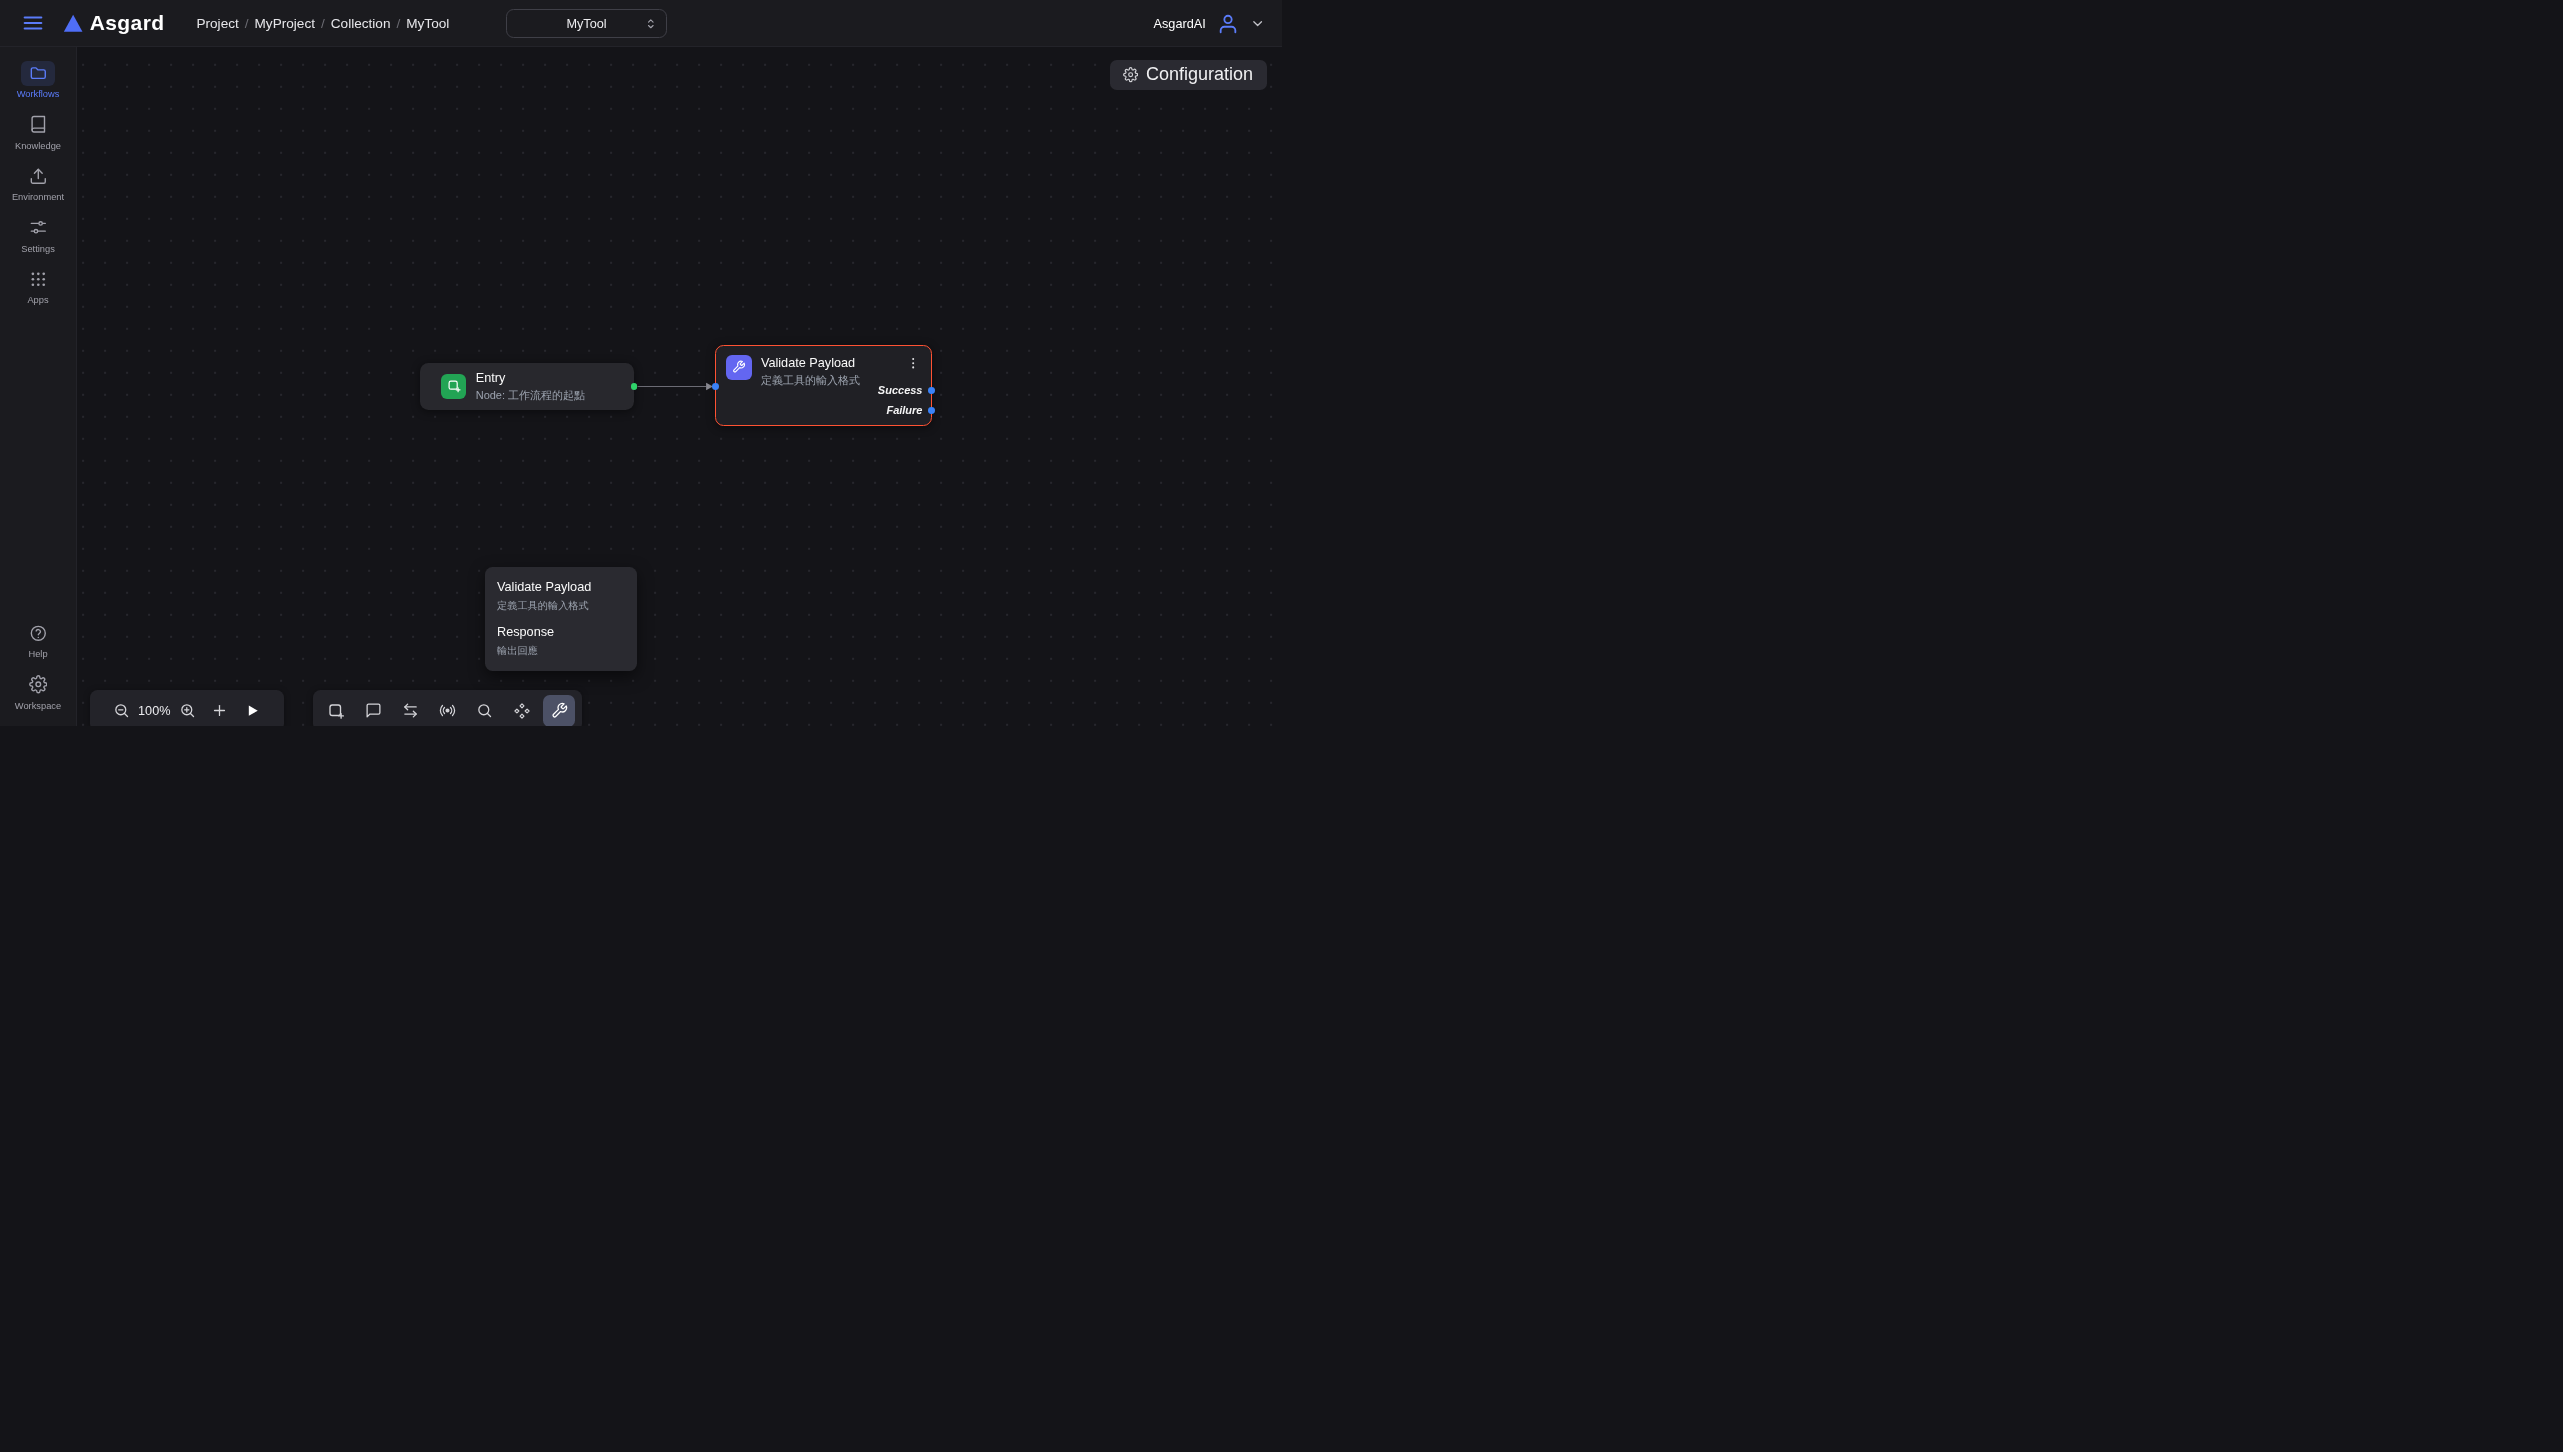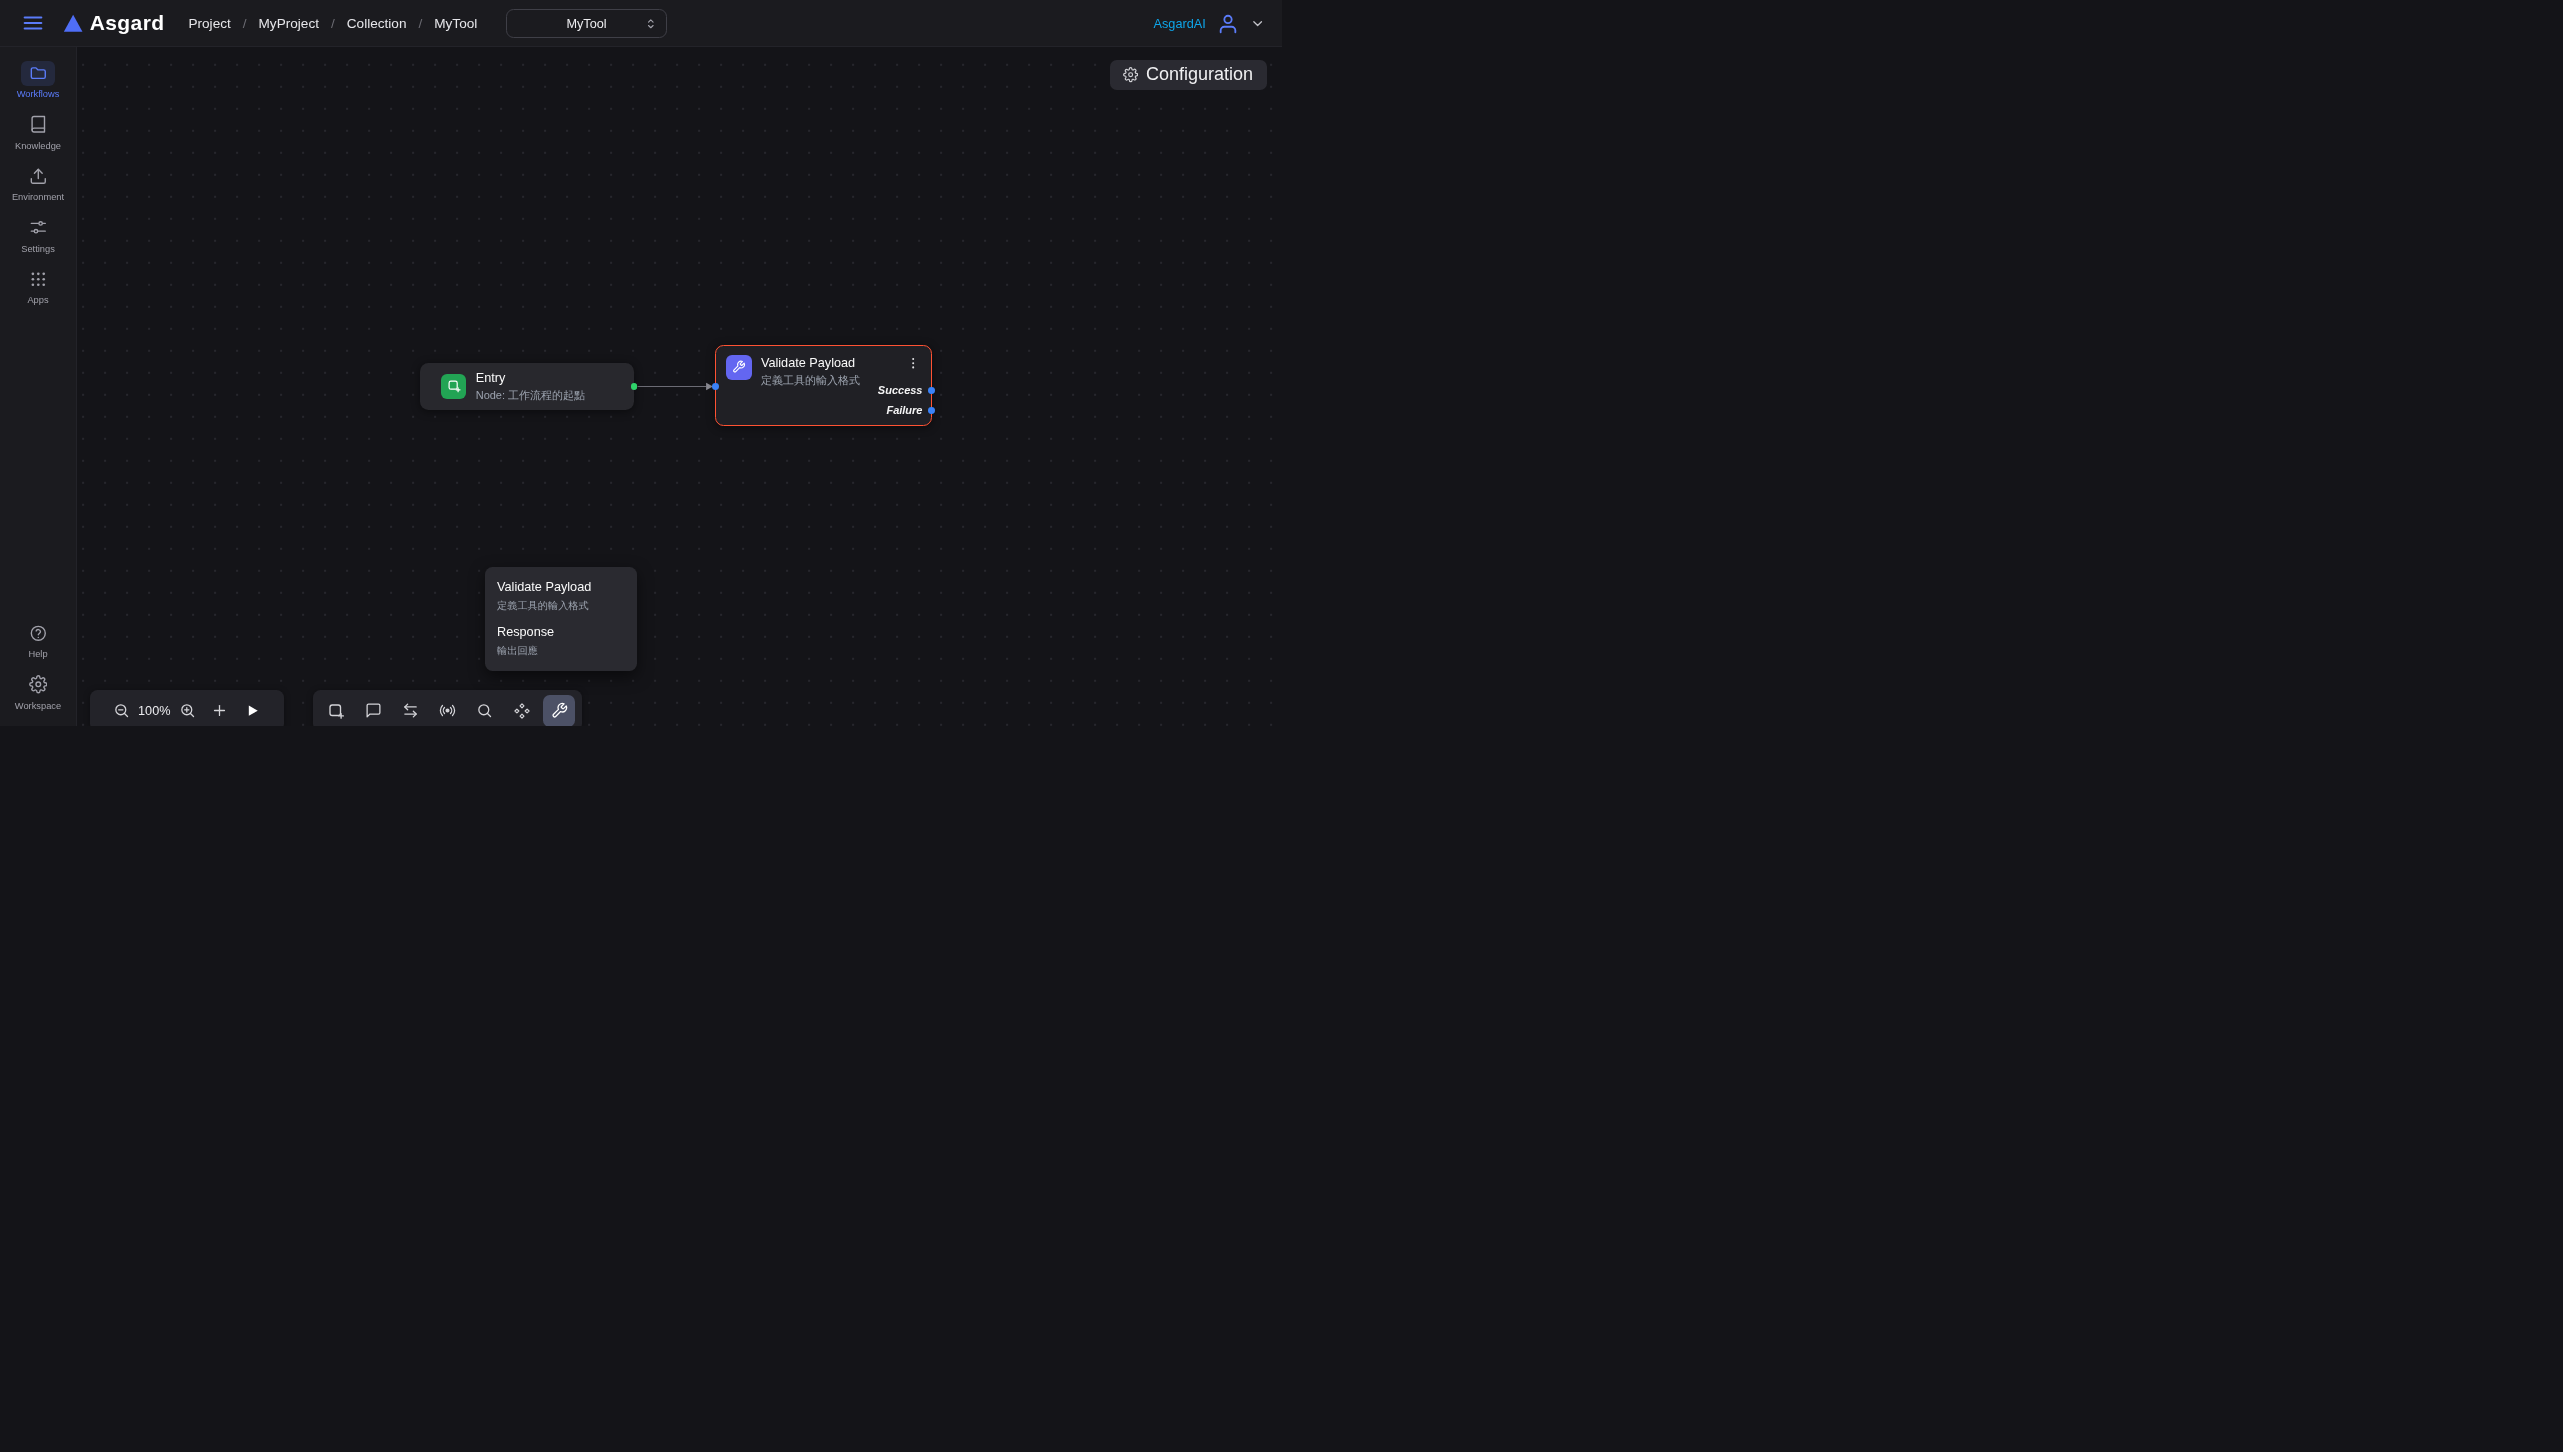--- a/index.html
+++ b/index.html
@@ -25,32 +25,32 @@
   .topbar{
     position:absolute;left:0;top:0;width:1282px;height:47px;
     background:var(--bar_bg);
     display:flex;align-items:center;
     border-bottom:0.8px solid #232329;
     z-index:30;
   }
   .hamburger{margin-left:22px;color:var(--accent);cursor:pointer;display:flex;}
   .logo{display:flex;align-items:center;margin-left:18.6px;gap:6.8px;}
   .logo-text{font-size:21px;font-weight:bold;letter-spacing:0.4px;color:#fff;}
-  .breadcrumb{display:flex;align-items:center;gap:12px;margin-left:24px;font-size:13.6px;}
+  .breadcrumb{display:flex;align-items:center;gap:6px;margin-left:32px;font-size:13.6px;}
   .breadcrumb .crumb{color:#e6e6ea;cursor:pointer;}
   .breadcrumb .sep{color:#6b6b72;}
   .tool-select{
     position:absolute;left:506px;top:9.3px;width:161px;height:29px;
     border:0.8px solid #3f3f47;border-radius:7.6px;
     display:flex;align-items:center;justify-content:center;
     font-size:12.7px;color:#ededf0;cursor:pointer;background:transparent;
   }
   .tool-select .updown{position:absolute;right:8.5px;top:6.8px;color:#a1a1aa;}
   .topbar-right{position:absolute;right:17px;top:0;height:47px;display:flex;align-items:center;gap:11px;}
-  .account-name{color:#0ea5e9;font-size:12.7px;}
+  .account-name{color:#ffffff;font-size:12.7px;}
   .avatar{color:var(--accent);display:flex;cursor:pointer;}
   .acct-chevron{color:#c3c3c9;display:flex;cursor:pointer;}
   
   .sidebar{
     position:absolute;left:0;top:47px;width:77px;height:679px;
     background:var(--bar_bg);border-right:0.8px solid #232329;
     display:flex;flex-direction:column;align-items:center;
     padding:13.6px 0 15.3px 0;gap:12.7px;z-index:20;
   }
   .side-item{display:flex;flex-direction:column;align-items:center;gap:3.4px;cursor:pointer;color:#a1a1aa;}

